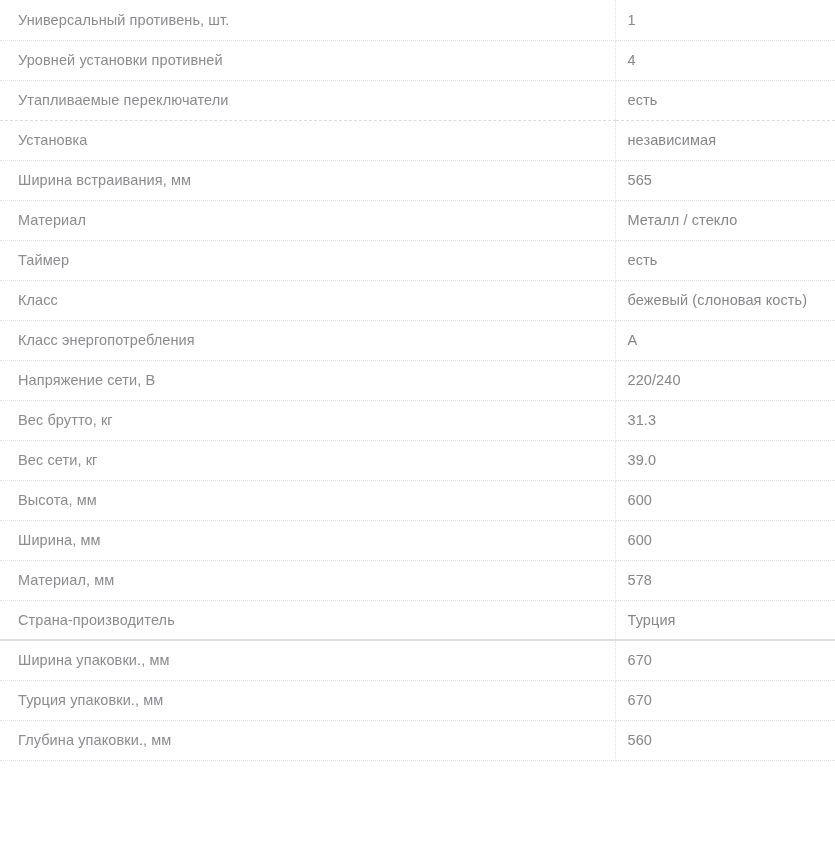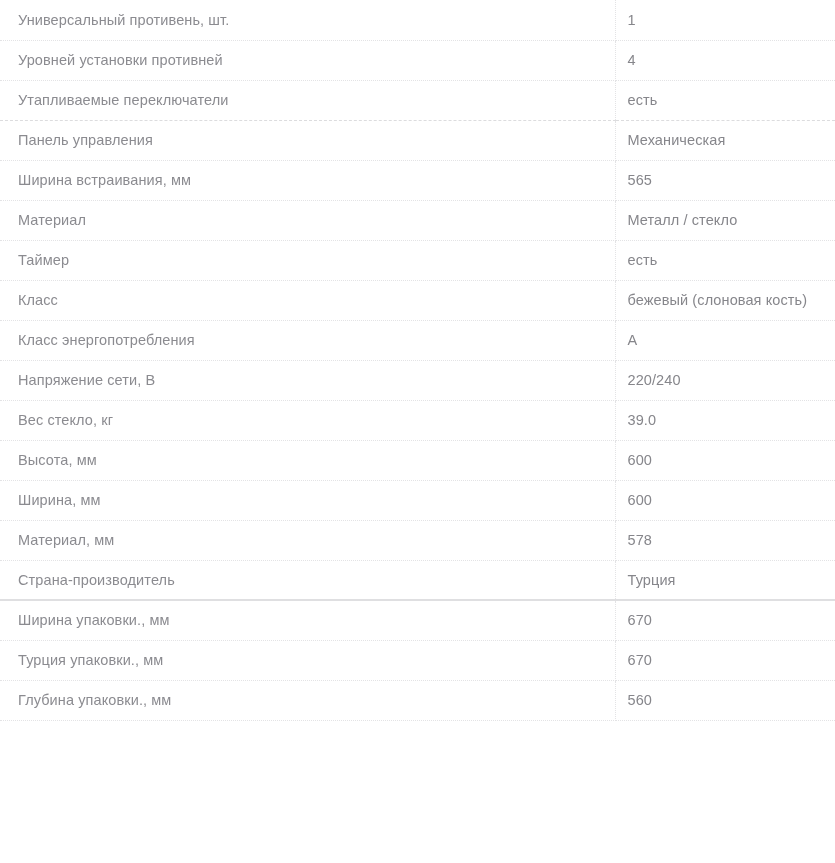--- a/index.html
+++ b/index.html
@@ -98,22 +98,22 @@
       </tr>
       <tr class="spec-row ">
         <td class="spec-label">Уровней установки противней</td>
         <td class="spec-value">4</td>
       </tr>
       <tr class="spec-row sep-dashed">
         <td class="spec-label">Утапливаемые переключатели</td>
         <td class="spec-value">есть</td>
       </tr>
       <tr class="spec-row ">
-        <td class="spec-label">Панель управления</td>
-        <td class="spec-value">Механическая</td>
+        <td class="spec-label">Установка</td>
+        <td class="spec-value">независимая</td>
       </tr>
       <tr class="spec-row ">
         <td class="spec-label">Ширина встраивания, мм</td>
         <td class="spec-value">565</td>
       </tr>
       <tr class="spec-row ">
         <td class="spec-label">Материал</td>
         <td class="spec-value">Металл / стекло</td>
       </tr>
       <tr class="spec-row ">
@@ -126,21 +126,25 @@
       </tr>
       <tr class="spec-row ">
         <td class="spec-label">Класс энергопотребления</td>
         <td class="spec-value">A</td>
       </tr>
       <tr class="spec-row ">
         <td class="spec-label">Напряжение сети, В</td>
         <td class="spec-value">220/240</td>
       </tr>
       <tr class="spec-row ">
-        <td class="spec-label">Вес стекло, кг</td>
+        <td class="spec-label">Вес брутто, кг</td>
+        <td class="spec-value">31.3</td>
+      </tr>
+      <tr class="spec-row ">
+        <td class="spec-label">Вес сети, кг</td>
         <td class="spec-value">39.0</td>
       </tr>
       <tr class="spec-row ">
         <td class="spec-label">Высота, мм</td>
         <td class="spec-value">600</td>
       </tr>
       <tr class="spec-row ">
         <td class="spec-label">Ширина, мм</td>
         <td class="spec-value">600</td>
       </tr>

